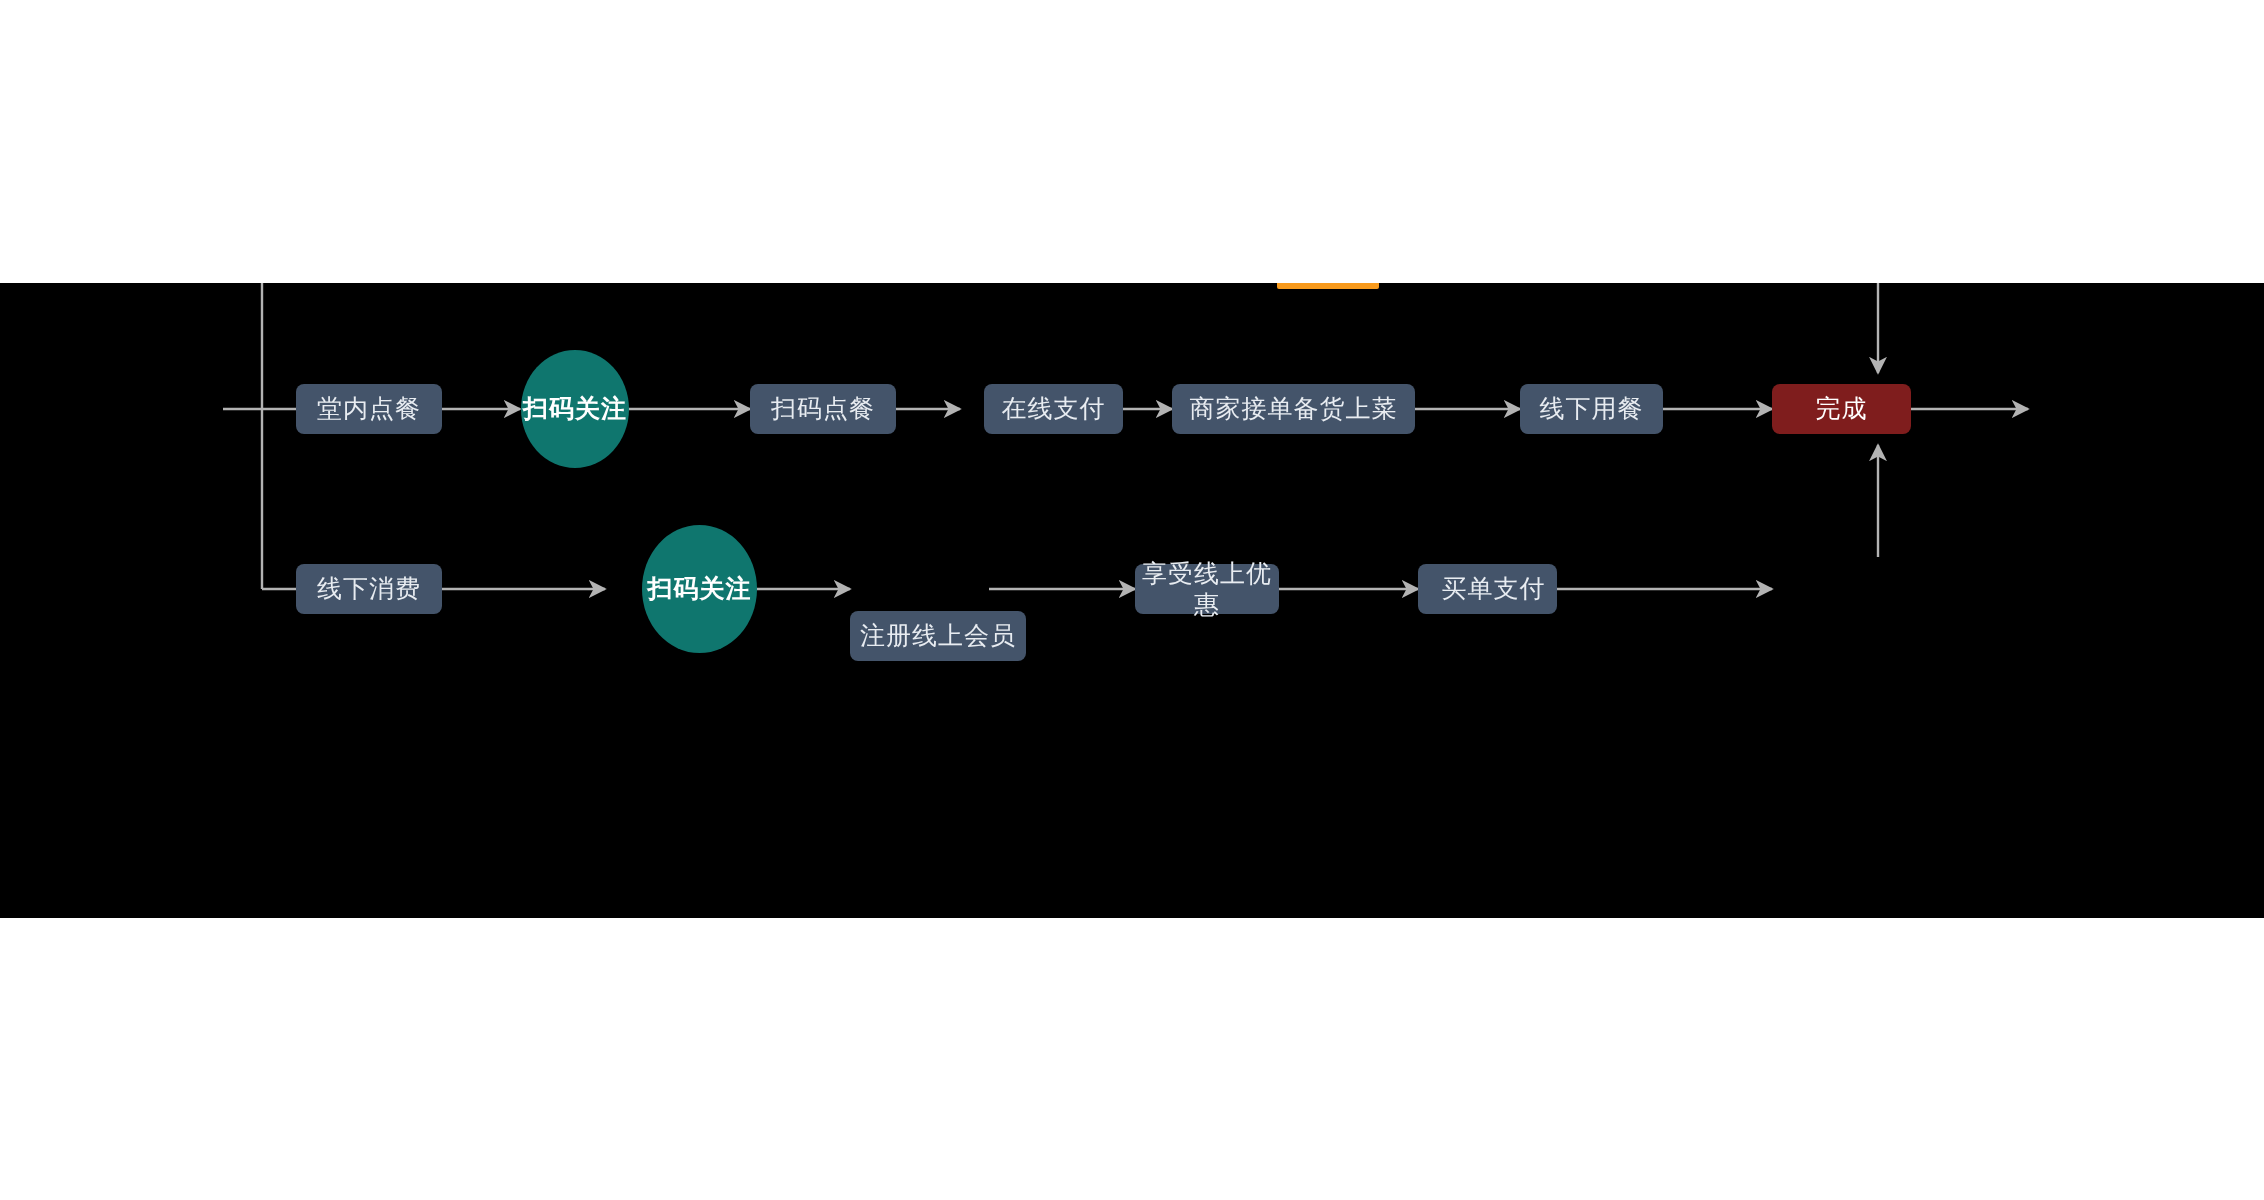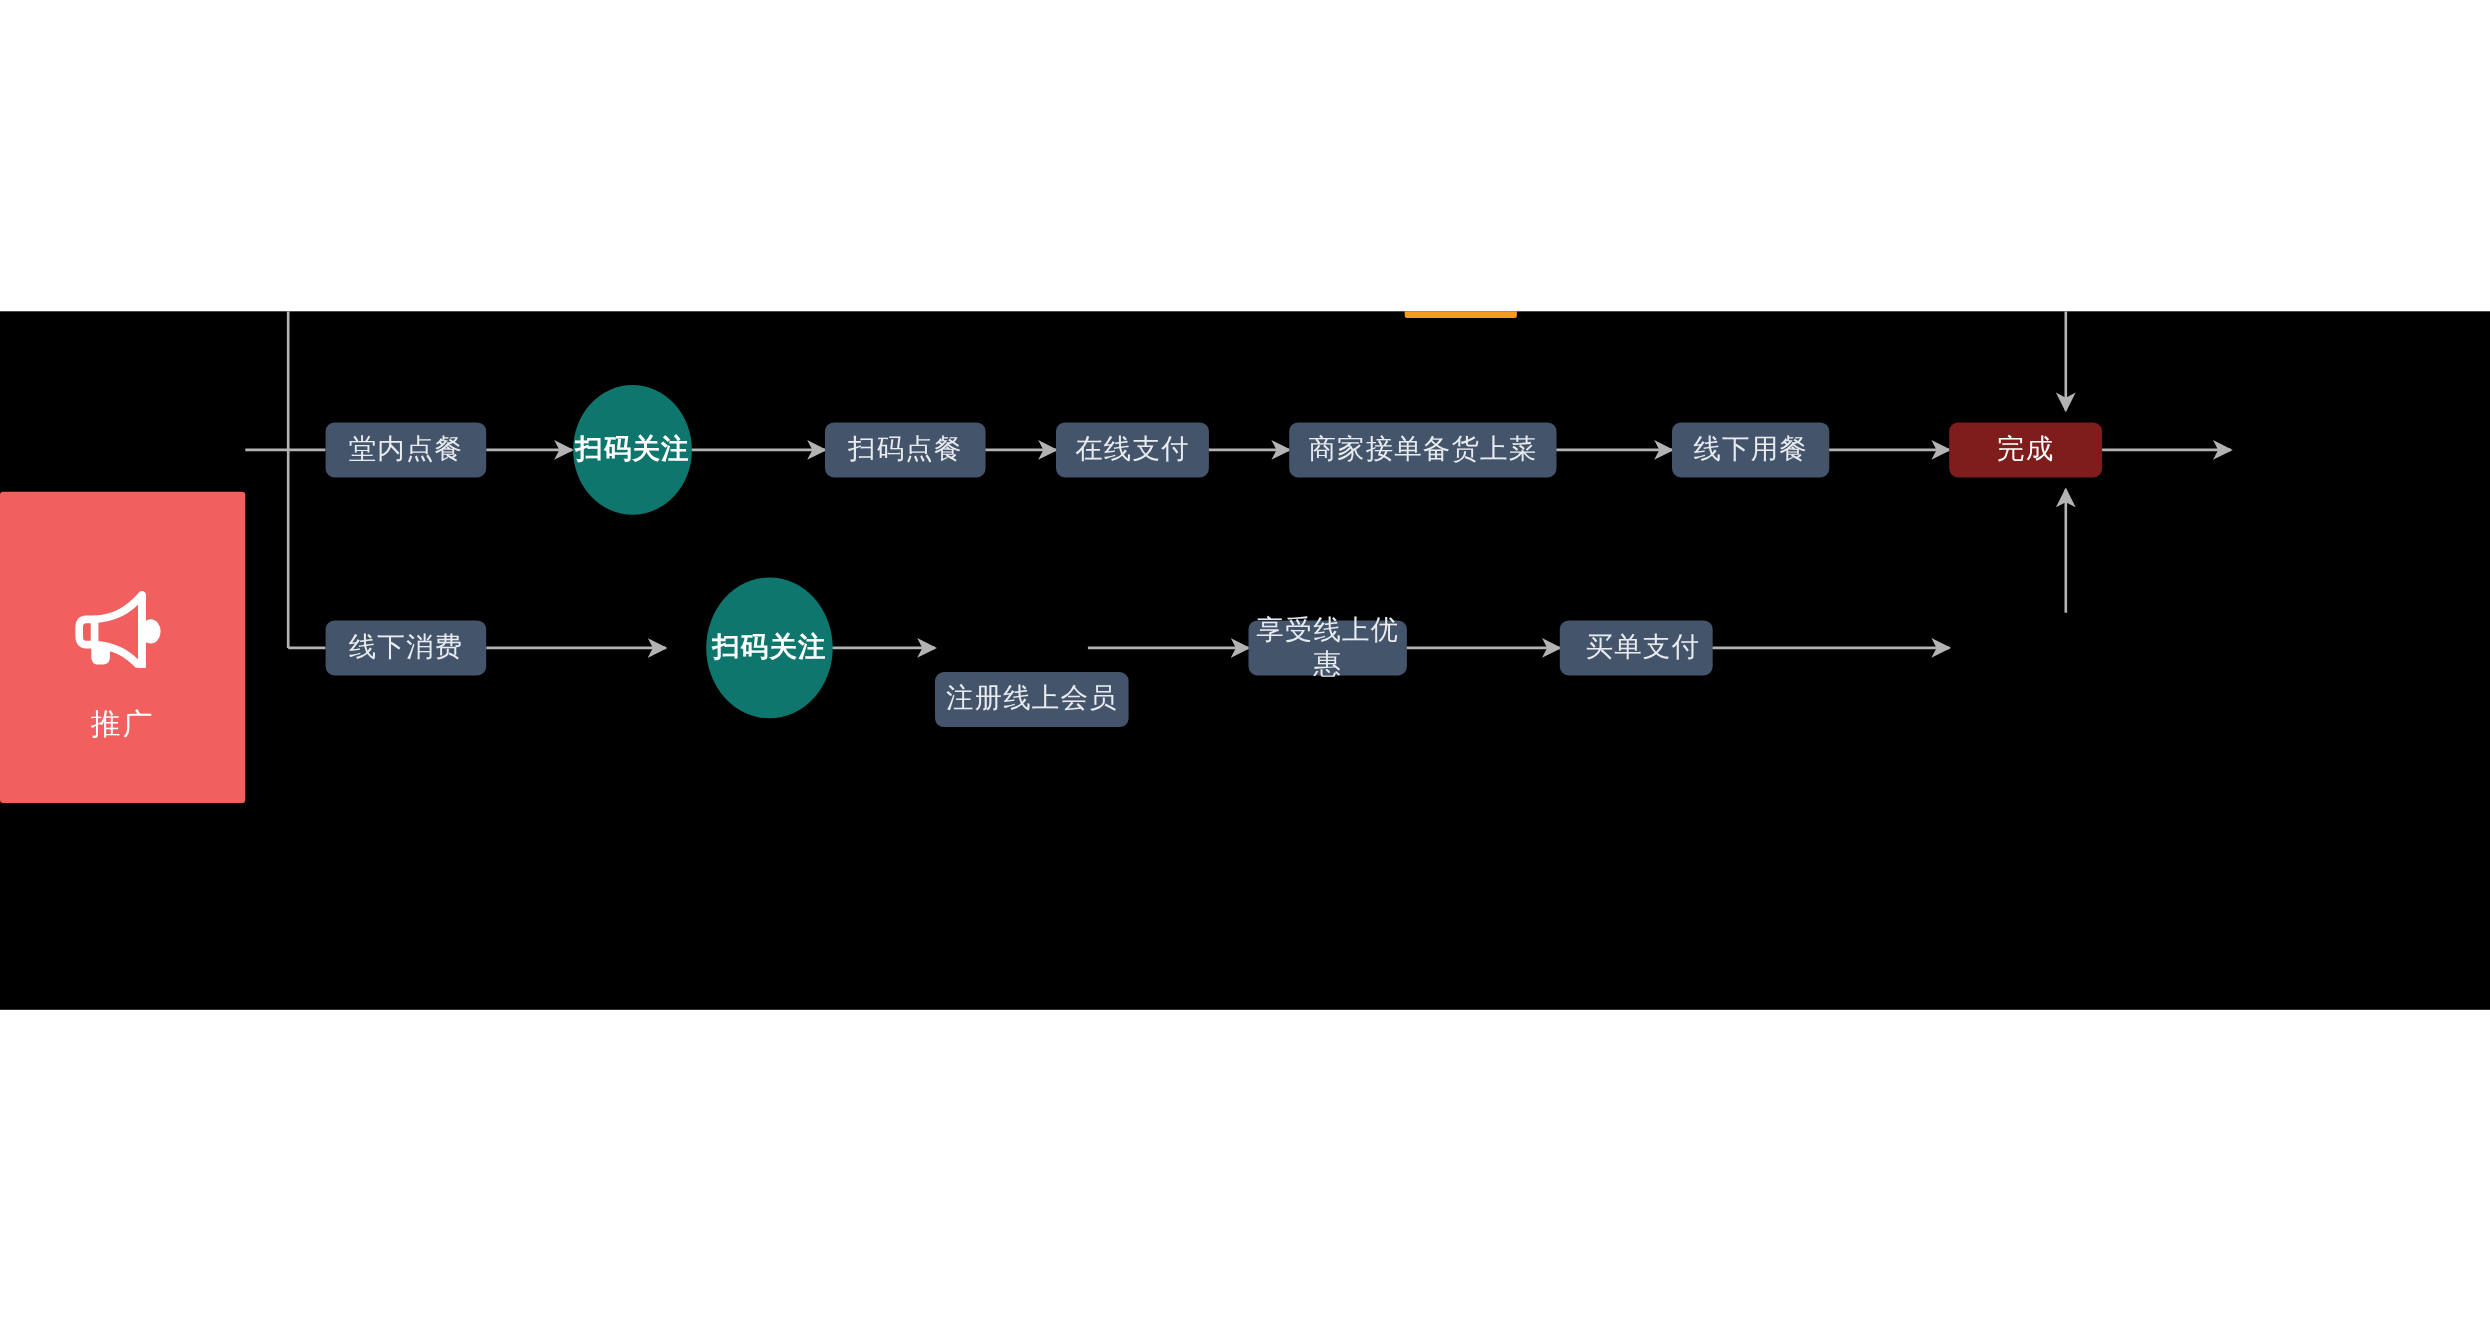--- a/index.html
+++ b/index.html
@@ -127,52 +127,38 @@
         <path d="M 700 306 L 850 306" marker-end="url(#arw)"></path>
         <path d="M 989 306 L 1135 306" marker-end="url(#arw)"></path>
         <path d="M 1265 306 L 1418 306" marker-end="url(#arw)"></path>
         <path d="M 1544 306 L 1772 306" marker-end="url(#arw)"></path>
 
         <path d="M 1878 -3 L 1878 90" marker-end="url(#arw)"></path>
         <path d="M 1878 274 L 1878 162" marker-end="url(#arw)"></path>
       </g>
     </svg>
 
-    <div class="node bigcard card-red" style="left:0px; top:164px; width:223px; height:283px;">
-      <span class="ico">
-        <svg width="92" height="72" viewBox="0 0 92 72" xmlns="http://www.w3.org/2000/svg">
-          <g fill="none" stroke="#ffffff" stroke-width="7" stroke-linejoin="round" stroke-linecap="round">
-            <path d="M63 6 C 49 22, 36 27, 20 28 L 12 28 C 8 28, 6 31, 6 35 L 6 44 C 6 48, 8 51, 12 51 L 20 51 C 36 52, 49 57, 63 73 Z"></path>
-            <path d="M63 6 L 63 73"></path>
-            <path d="M20 28 L 20 51"></path>
-          </g>
-          <path d="M17 53 L 34 53 L 34 62 C 34 66, 32 69, 28 69 L 22 69 C 19 69, 17 66, 17 62 Z" fill="#ffffff"></path>
-          <ellipse cx="71" cy="39" rx="9" ry="11" fill="#ffffff"></ellipse>
-        </svg>
-      </span>
-      <span>推广</span>
-    </div>
 
     <div class="node orange" style="left:1277px; top:-78px; width:102px; height:84px;">
       
     </div>
 
     <div class="node proc" style="left:296px; top:101px; width:146px; height:50px;">
       <span>堂内点餐</span>
     </div>
 
     <div class="node ellipse" style="left:521px; top:67px; width:108px; height:118px;">
       <span>扫码关注</span>
     </div>
 
     <div class="node proc" style="left:750px; top:101px; width:146px; height:50px;">
       <span>扫码点餐</span>
     </div>
 
-    <div class="node proc" style="left:960px; top:101px; width:139px; height:50px;">
+    <div class="node proc" style="left:984px; top:101px; width:139px; height:50px;">
       <span>在线支付</span>
     </div>
 
     <div class="node proc" style="left:1172px; top:101px; width:243px; height:50px;">
       <span>商家接单备货上菜</span>
     </div>
 
     <div class="node proc" style="left:1520px; top:101px; width:143px; height:50px;">
       <span>线下用餐</span>
     </div>

